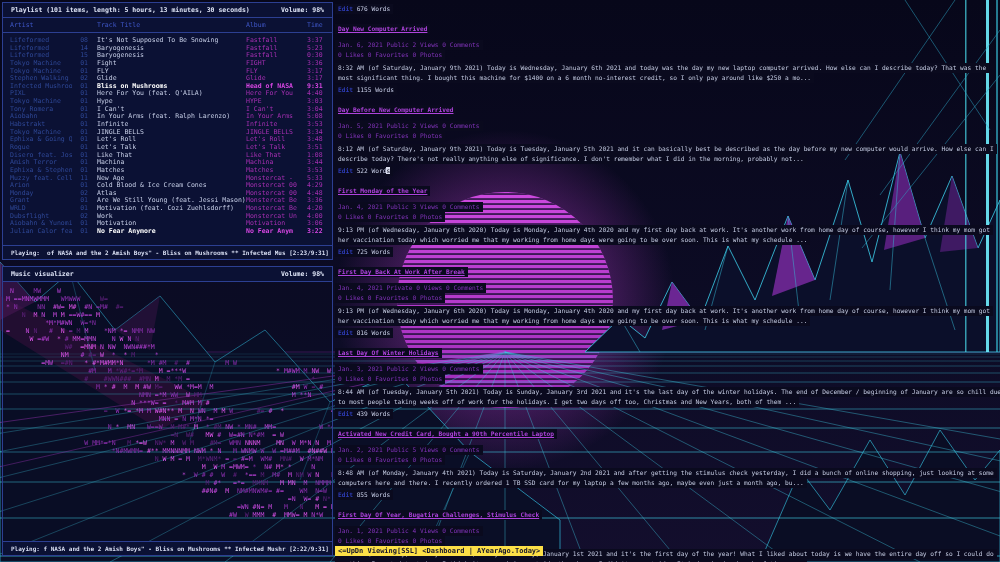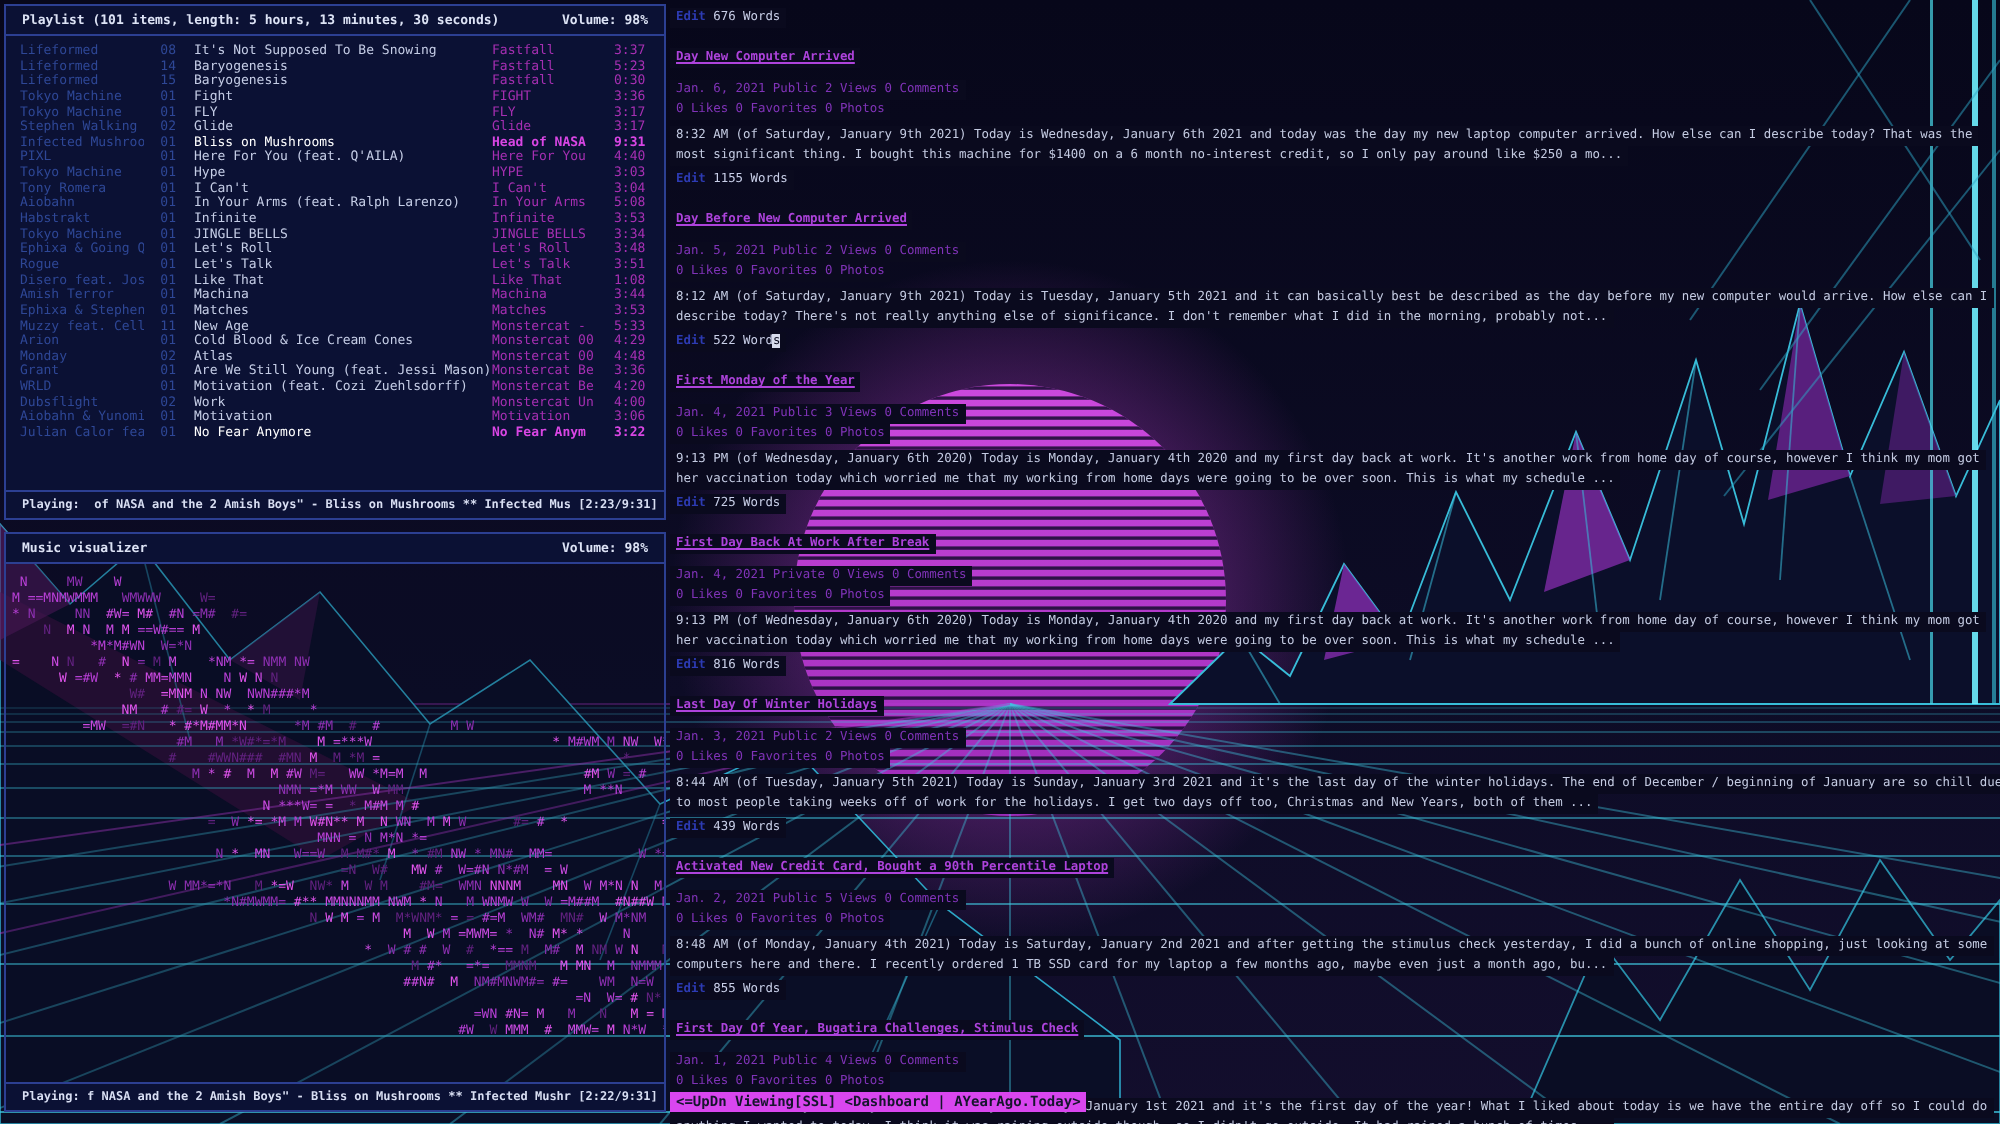--- a/index.html
+++ b/index.html
@@ -13,21 +13,21 @@
   .titlebar{display:flex;justify-content:space-between;padding:3px 8px;font-weight:bold;
             color:#dde3f5;border-bottom:1px solid #2c3f92;font-size:6.5px;background:#0b1134;}
   .headers{display:grid;grid-template-columns:62px 20px 154px 61px 1fr;
            padding:3px 0 3px 7px;border-bottom:1px solid #2c3f92;color:#3f57c8;font-size:6.5px;}
   .headers .c3{padding-left:5px;}
   .tracks{flex:1;padding:4px 0 0 7px;overflow:hidden;}
   .trow{display:grid;grid-template-columns:62px 20px 154px 61px 1fr;height:7.65px;line-height:7.65px;}
   .trow span{overflow:hidden;white-space:pre;}
   .trow .a{color:#2e4796;} .trow .n{color:#2e4796;text-align:right;padding-right:4px;}
   .trow .t{padding-left:5px;color:#c5cde6;} .trow .al{color:#a62fb2;} .trow .tm{color:#a62fb2;}
-  .trow.hl .t{color:#ffffff;font-weight:normal;}
+  .trow.hl .t{color:#ffffff;font-weight:bold;}
   .trow.hl .al,.trow.hl .tm{color:#d946e4;font-weight:bold;}
   .statusline{border-top:1px solid #2c3f92;padding:3px 8px;font-size:6px;font-weight:bold;
               color:#d8def2;white-space:pre;overflow:hidden;background:#0b1134;}
   
   #viz{left:2px;top:266px;width:331px;height:290px;border:1px solid #2c3f92;
        display:flex;flex-direction:column;background:rgba(8,11,34,0.25);font-size:6.5px;}
   #viz .vbody{flex:1;position:relative;overflow:hidden;}
   #viz pre{margin:0;position:absolute;left:3px;top:5px;font-size:6.5px;line-height:8px;
            font-family:"DejaVu Sans Mono",monospace;}
   
@@ -35,21 +35,21 @@
   .bline{height:10px;line-height:10px;white-space:pre;}
   .chip{display:inline-block;background:#0a0a1e;padding:0 3px;height:10px;}
   .e-edit .lbl{color:#2d3bb4;font-weight:bold;}
   .e-edit .cnt{color:#c9cfe8;}
   .e-title{color:#ae43dc;font-weight:bold;text-decoration:underline;}
   .e-meta,.e-stats{color:#8033b8;}
   .e-body{color:#c4cbe2;}
   .m-edit{margin-bottom:10px;} .m-title{margin-bottom:6px;} .m-stats{margin-bottom:3px;} .m-b2{margin-bottom:2px;}
   .cursor{background:#d8dced;color:#0a0a1e;}
   #footer{position:absolute;left:335px;top:547px;font-size:7px;font-weight:bold;}
-  #footer .fchip{background:#d946ef;color:#15152c;padding:1px 3px;}
+  #footer .fchip{background:#fde047;color:#15152c;padding:1px 3px;}
 </style>
 </head>
 <body>
 
 <svg id="scene" viewBox="0 0 1000 562" xmlns="http://www.w3.org/2000/svg">
   <defs>
     <linearGradient id="sky" x1="0" y1="0" x2="0" y2="1">
       <stop offset="0" stop-color="#07071a"></stop>
         <stop offset="0.62" stop-color="#0d0c26"></stop>
         <stop offset="1" stop-color="#130e2d"></stop>
@@ -150,20 +150,27 @@
         <line x1="905" y1="0" x2="990" y2="130"></line>
     </g>
   </g>
 </svg>
 
 <div id="playlist" class="pane">
   <div class="titlebar">
     <span>Playlist (101 items, length: 5 hours, 13 minutes, 30 seconds)</span>
     <span>Volume: 98%</span>
   </div>
+  <div class="headers">
+    <span class="c1">Artist</span>
+    <span class="c2"></span>
+    <span class="c3">Track Title</span>
+    <span class="c4">Album</span>
+    <span class="c5">Time</span>
+  </div>
   <div class="tracks">
       <div class="trow">
       <span class="a">Lifeformed</span>
       <span class="n">08</span>
       <span class="t">It's Not Supposed To Be Snowing</span>
       <span class="al">Fastfall</span>
       <span class="tm">3:37</span>
     </div>
       <div class="trow">
       <span class="a">Lifeformed</span>

